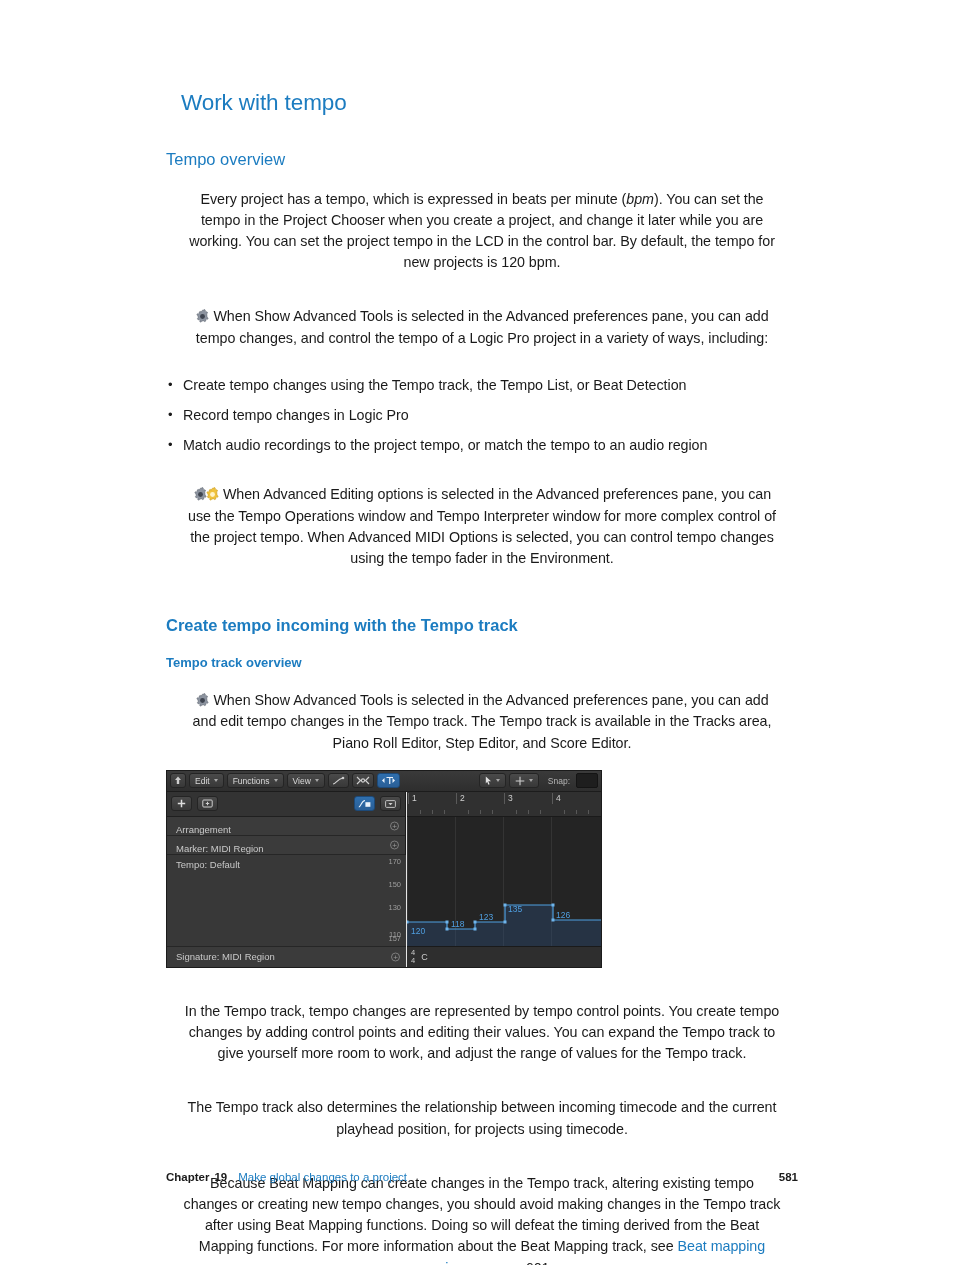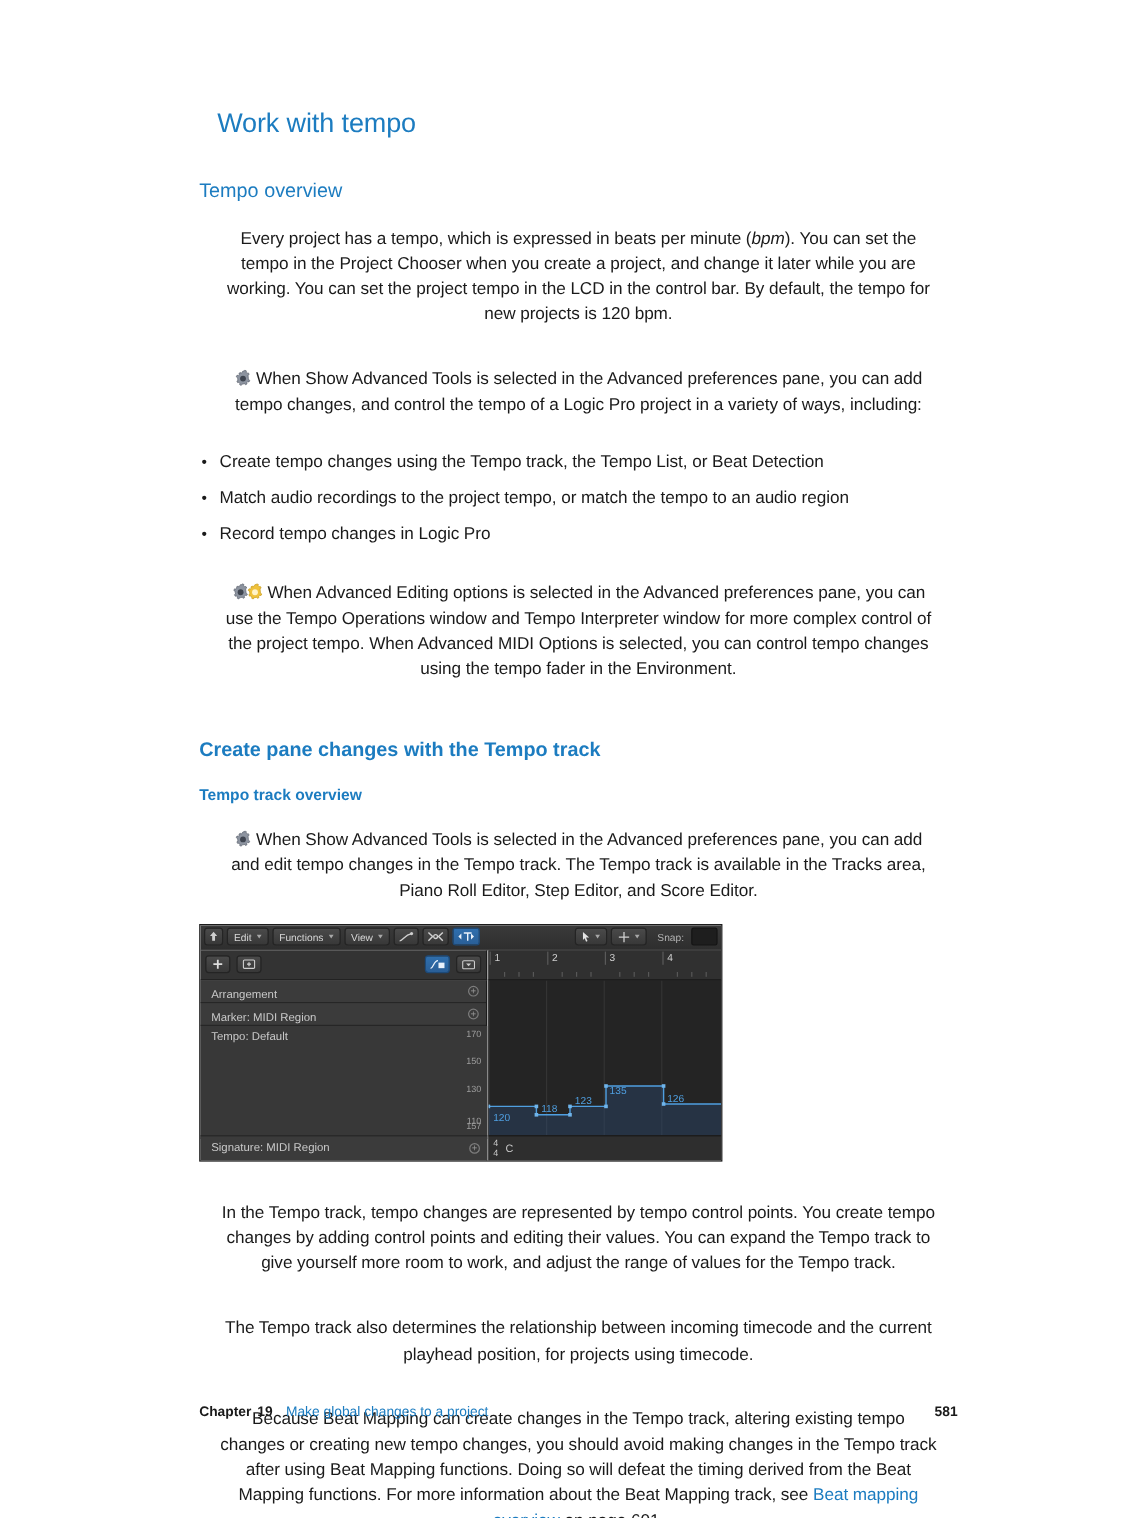--- a/index.html
+++ b/index.html
@@ -346,37 +346,37 @@
 
   <p class="body gap"><span class="gear"><svg width="15" height="15" viewBox="0 0 16 16">
           <g fill="#8d94a0" stroke="#5c636e" stroke-width="0.6">
             <path d="M8 1.2l1.1.25.5-1 1.4.72-.25 1.1.9.9 1.1-.25.72 1.4-1 .5L12.8 8l.25 1.1 1 .5-.72 1.4-1.1-.25-.9.9.25 1.1-1.4.72-.5-1L8 12.8l-1.1.25-.5 1-1.4-.72.25-1.1-.9-.9-1.1.25-.72-1.4 1-.5L3.2 8l-.25-1.1-1-.5.72-1.4 1.1.25.9-.9-.25-1.1 1.4-.72.5 1z"></path>
           </g>
           <circle cx="8" cy="8" r="2.6" fill="#3f4550"></circle>
         </svg></span><span>When Show Advanced Tools is selected in the Advanced preferences pane, you can add tempo changes, and control the tempo of a Logic Pro project in a variety of ways, including:</span></p>
 
   <ul class="bullets">
     <li>Create tempo changes using the Tempo track, the Tempo List, or Beat Detection</li>
+    <li>Record tempo changes in Logic Pro</li>
     <li>Match audio recordings to the project tempo, or match the tempo to an audio region</li>
-    <li>Record tempo changes in Logic Pro</li>
   </ul>
 
   <p class="body tight"><span class="gear"><svg width="15" height="15" viewBox="0 0 16 16">
           <g fill="#8d94a0" stroke="#5c636e" stroke-width="0.6">
             <path d="M8 1.2l1.1.25.5-1 1.4.72-.25 1.1.9.9 1.1-.25.72 1.4-1 .5L12.8 8l.25 1.1 1 .5-.72 1.4-1.1-.25-.9.9.25 1.1-1.4.72-.5-1L8 12.8l-1.1.25-.5 1-1.4-.72.25-1.1-.9-.9-1.1.25-.72-1.4 1-.5L3.2 8l-.25-1.1-1-.5.72-1.4 1.1.25.9-.9-.25-1.1 1.4-.72.5 1z"></path>
           </g>
           <circle cx="8" cy="8" r="2.6" fill="#3f4550"></circle>
         </svg></span><span class="gear" style="margin-left:-6px;"><svg width="15" height="15" viewBox="0 0 16 16">
           <g fill="#f0c23c" stroke="#c79a18" stroke-width="0.6">
             <path d="M8 1.2l1.1.25.5-1 1.4.72-.25 1.1.9.9 1.1-.25.72 1.4-1 .5L12.8 8l.25 1.1 1 .5-.72 1.4-1.1-.25-.9.9.25 1.1-1.4.72-.5-1L8 12.8l-1.1.25-.5 1-1.4-.72.25-1.1-.9-.9-1.1.25-.72-1.4 1-.5L3.2 8l-.25-1.1-1-.5.72-1.4 1.1.25.9-.9-.25-1.1 1.4-.72.5 1z"></path>
           </g>
           <circle cx="8" cy="8" r="2.6" fill="#fff3c9"></circle>
         </svg></span><span>When Advanced Editing options is selected in the Advanced preferences pane, you can use the Tempo Operations window and Tempo Interpreter window for more complex control of the project tempo. When Advanced MIDI Options is selected, you can control tempo changes using the tempo fader in the Environment.</span></p>
 
-  <h2 class="h2-section">Create pane changes with the Tempo track</h2>
+  <h2 class="h2-section">Create tempo incoming with the Tempo track</h2>
 
   <h3 class="h3">Tempo track overview</h3>
 
   <p class="body tight"><span class="gear"><svg width="15" height="15" viewBox="0 0 16 16">
           <g fill="#8d94a0" stroke="#5c636e" stroke-width="0.6">
             <path d="M8 1.2l1.1.25.5-1 1.4.72-.25 1.1.9.9 1.1-.25.72 1.4-1 .5L12.8 8l.25 1.1 1 .5-.72 1.4-1.1-.25-.9.9.25 1.1-1.4.72-.5-1L8 12.8l-1.1.25-.5 1-1.4-.72.25-1.1-.9-.9-1.1.25-.72-1.4 1-.5L3.2 8l-.25-1.1-1-.5.72-1.4 1.1.25.9-.9-.25-1.1 1.4-.72.5 1z"></path>
           </g>
           <circle cx="8" cy="8" r="2.6" fill="#3f4550"></circle>
         </svg></span><span>When Show Advanced Tools is selected in the Advanced preferences pane, you can add and edit tempo changes in the Tempo track. The Tempo track is available in the Tracks area, Piano Roll Editor, Step Editor, and Score Editor.</span></p>
 

